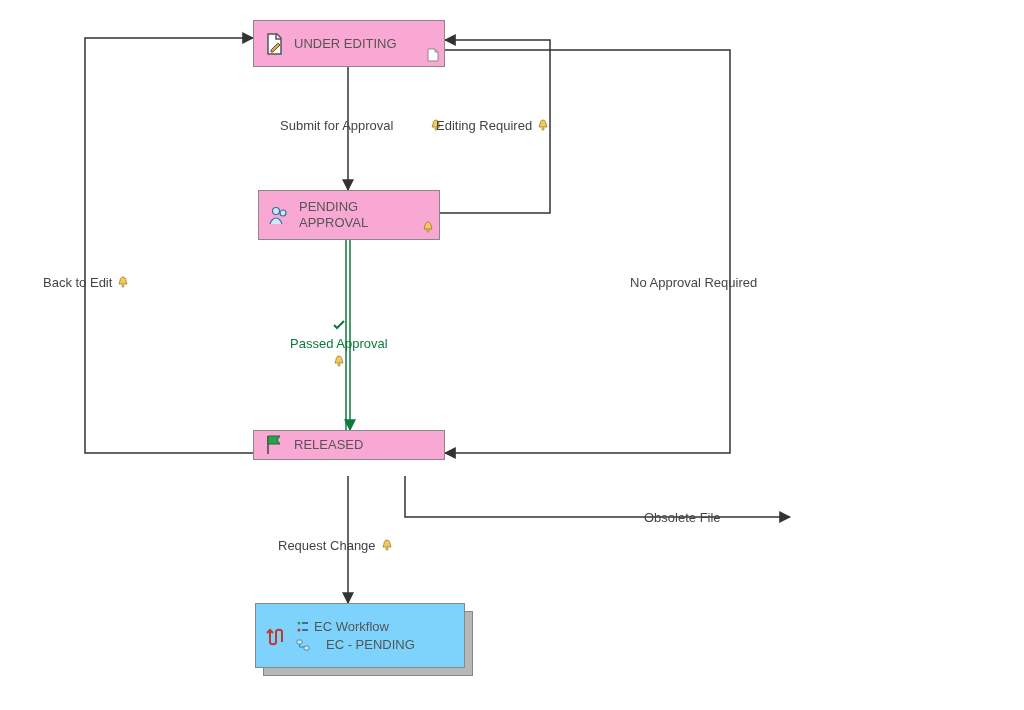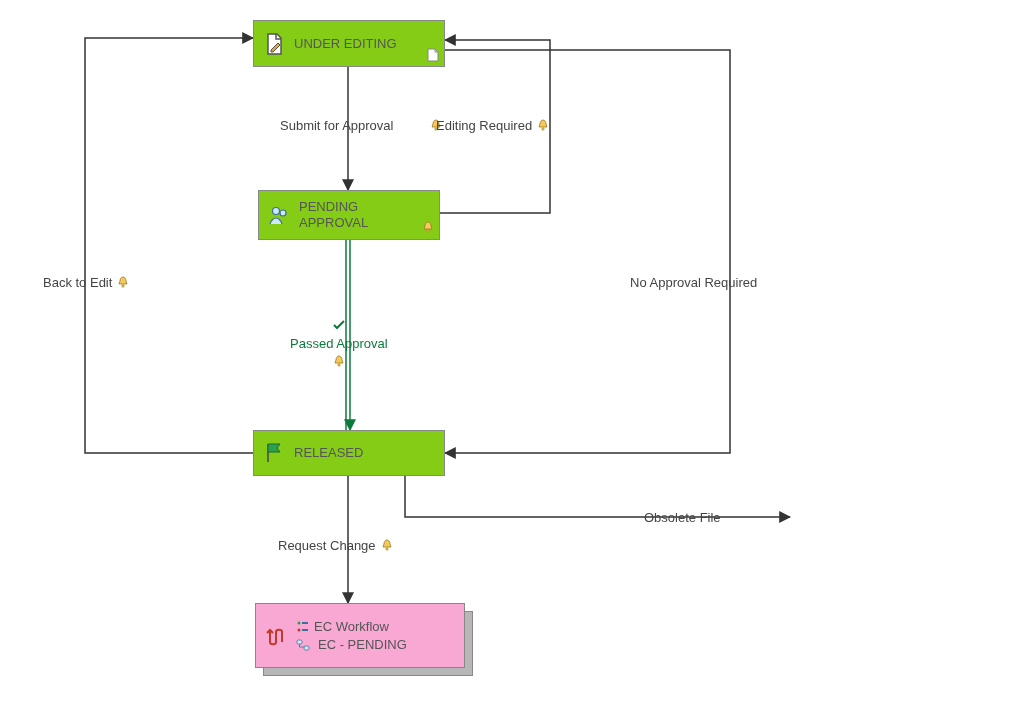--- a/index.html
+++ b/index.html
@@ -19,21 +19,21 @@
   }
   svg.lines {
     position: absolute;
     left: 0; top: 0;
     width: 1024px;
     height: 710px;
     pointer-events: none;
   }
   .node {
     position: absolute;
-    background: #84cc16;
+    background: #f9a8d4;
     border: 1px solid #888;
     box-sizing: border-box;
     display: flex;
     align-items: center;
     padding: 6px 8px;
     color: #555;
   }
   .node .icon {
     width: 24px;
     height: 24px;
@@ -45,21 +45,21 @@
     line-height: 1.2;
   }
   .corner-badge {
     position: absolute;
     right: 4px;
     bottom: 4px;
     width: 14px;
     height: 14px;
   }
   .ec-node {
-    background: #f9a8d4;
+    background: #7dd3fc;
     border: 1px solid #888;
   }
   .ec-shadow {
     position: absolute;
     background: #b7b7b7;
     border: 1px solid #888;
     box-sizing: border-box;
   }
   .edge-label {
     position: absolute;
@@ -135,21 +135,21 @@
     <span class="label">PENDING
 APPROVAL</span>
     <span class="corner-badge">
       <svg viewBox="0 0 14 14">
           <path d="M7 1c2 0 3 2 3 4l1 3H3l1-3c0-2 1-4 3-4z" fill="#f6c95c" stroke="#9b7a20" stroke-width="0.8"></path>
           <circle cx="7" cy="10" r="1.2" fill="#f6c95c" stroke="#9b7a20" stroke-width="0.6"></circle>
         </svg>
     </span>
   </div>
 
-  <div class="node" style="left:253px; top:430px; width:192px; height:46px;">
+  <div class="node" style="left:253px; top:430px; width:192px; height:30px;">
     <span class="icon">
       <svg viewBox="0 0 24 24">
           <path d="M6 3v18" stroke="#444" stroke-width="1.5"></path>
           <path d="M6 3h12l-3 4 3 4H6z" fill="#2e9e4f" stroke="#1a6b32" stroke-width="1"></path>
         </svg>
     </span>
     <span class="label">RELEASED</span>
   </div>
 
 
@@ -167,21 +167,21 @@
         <span style="width:14px;height:14px;display:inline-block;">
           <svg viewBox="0 0 14 14">
               <circle cx="3" cy="3" r="1.5" fill="#2e9e4f"></circle>
               <circle cx="3" cy="10" r="1.5" fill="#c0392b"></circle>
               <rect x="6" y="2" width="6" height="2" fill="#3b6fa0"></rect>
               <rect x="6" y="9" width="6" height="2" fill="#3b6fa0"></rect>
             </svg>
         </span>
         <span>EC Workflow</span>
       </div>
-      <div style="display:flex; align-items:center; gap:8px;">
+      <div style="display:flex; align-items:center; gap:16px;">
         <span style="width:14px;height:14px;display:inline-block;">
           <svg viewBox="0 0 14 14">
               <rect x="1" y="2" width="5" height="4" rx="1.5" fill="#cfe8f7" stroke="#3b6fa0" stroke-width="0.8"></rect>
               <rect x="8" y="8" width="5" height="4" rx="1.5" fill="#cfe8f7" stroke="#3b6fa0" stroke-width="0.8"></rect>
               <path d="M3.5 6v3h5" fill="none" stroke="#3b6fa0" stroke-width="0.8"></path>
             </svg>
         </span>
         <span>EC - PENDING</span>
       </div>
     </div>

